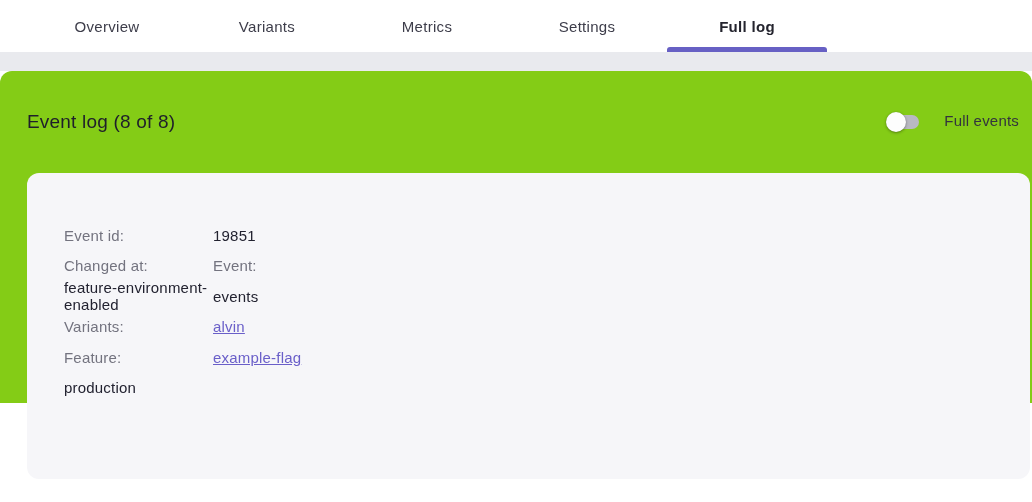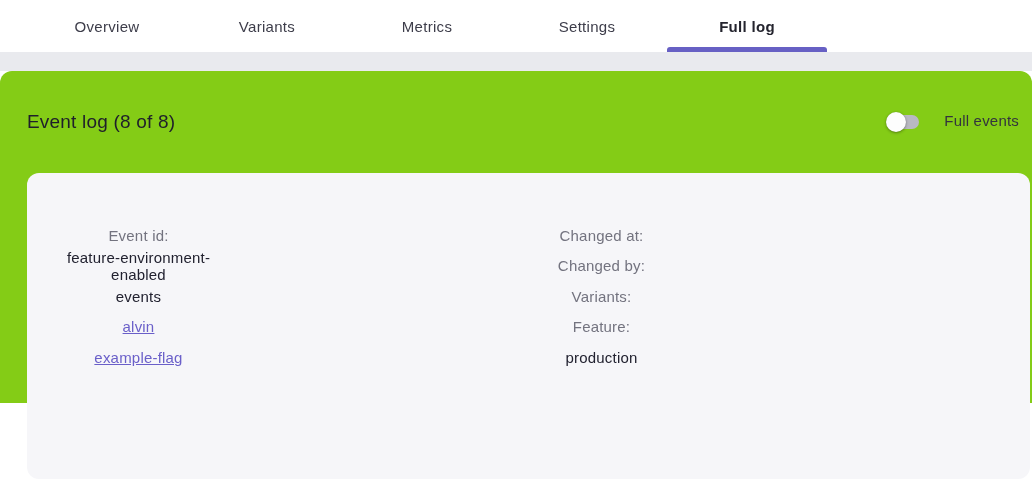--- a/index.html
+++ b/index.html
@@ -67,21 +67,20 @@
 
   
   .event-card{
     margin:37px 2px 0 27px;height:306px;
     background:var(--card);border-radius:12px;
     padding:47px 40px 0 37px;overflow:hidden;
   }
   .field-grid{
     display:grid;grid-template-columns:149px 1fr;grid-auto-rows:30.5px;
     align-items:center;
-    text-align:center;
   }
   .field-label{font-size:15px;color:var(--label-gray);letter-spacing:.2px;}
   .field-value{font-size:15px;color:var(--value-dark);letter-spacing:.2px;}
   .field-value a{color:var(--link);text-decoration:underline;cursor:pointer;}
 </style>
 </head>
 <body>
 
 <nav class="tab-bar">
   <button class="tab">Overview</button>
@@ -107,26 +106,27 @@
         <span class="knob"></span>
       </button>
       <span class="toggle-label">Full events</span>
     </div>
   </div>
 
   <section class="event-card">
     <div class="field-grid">
 
       <span class="field-label">Event id:</span>
+      <span class="field-value">19851</span>
 
       <span class="field-label">Changed at:</span>
 
+      <span class="field-label">Event:</span>
       <span class="field-value">feature-environment-enabled</span>
 
-      <span class="field-label">Changed by:</span>
       <span class="field-value">events</span>
 
       <span class="field-label">Variants:</span>
       <span class="field-value">
         <a>alvin</a>
       </span>
 
       <span class="field-label">Feature:</span>
       <span class="field-value">
         <a>example-flag</a>

